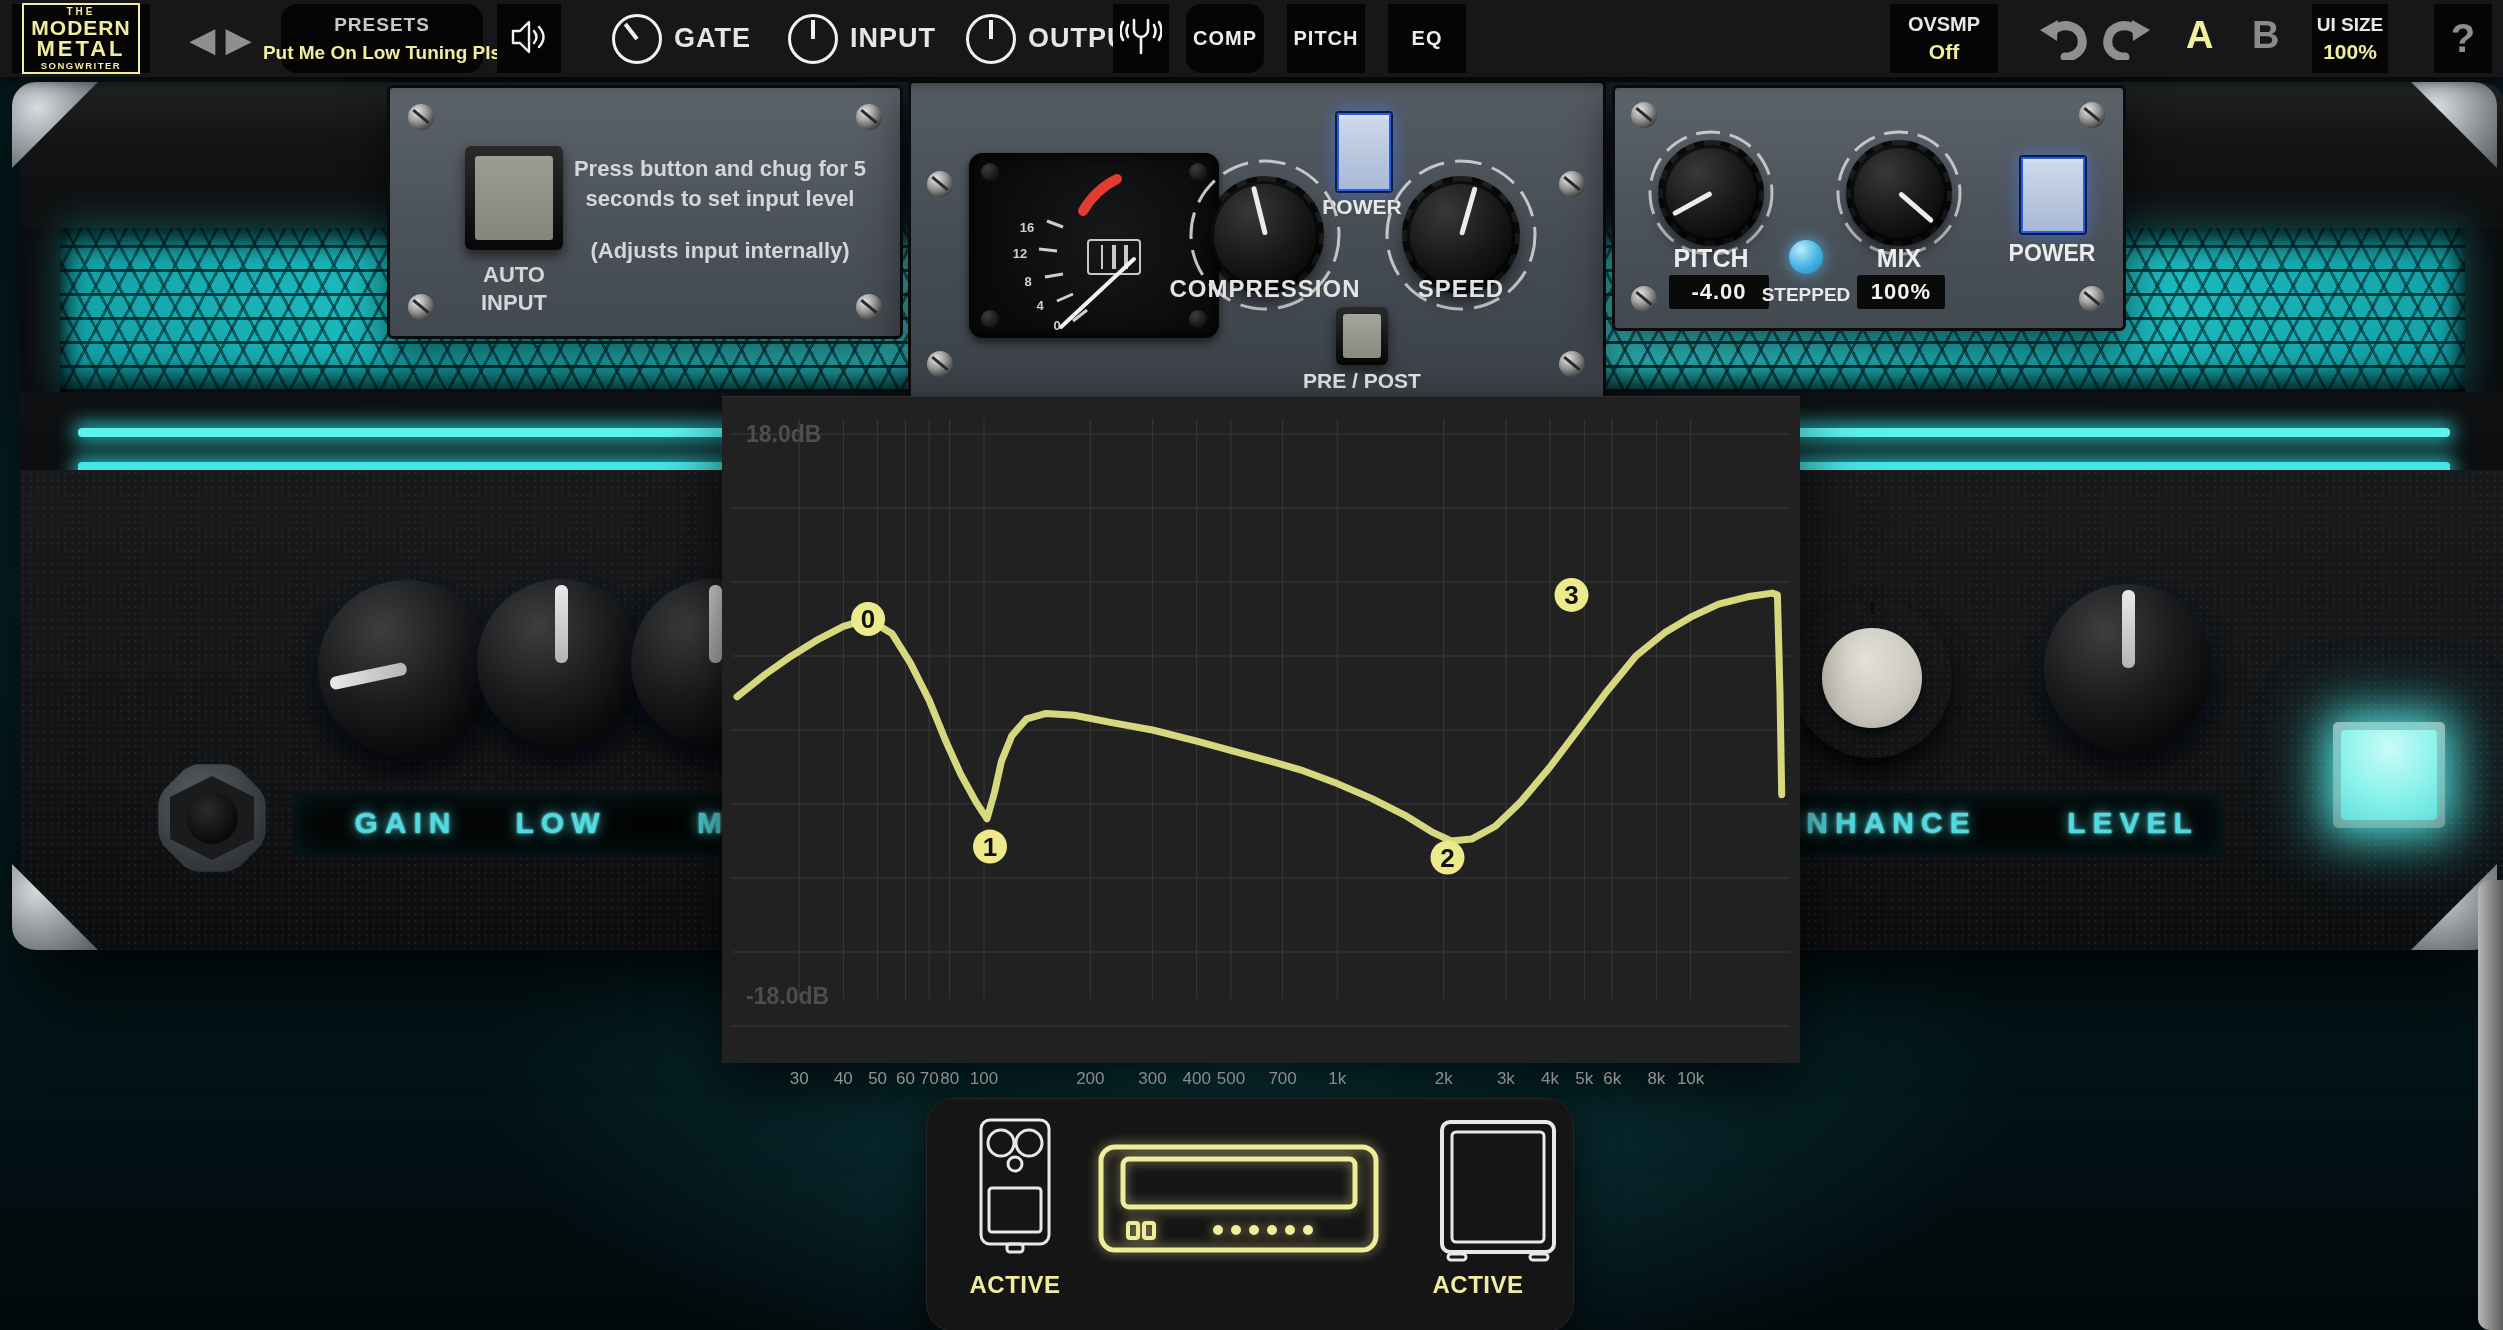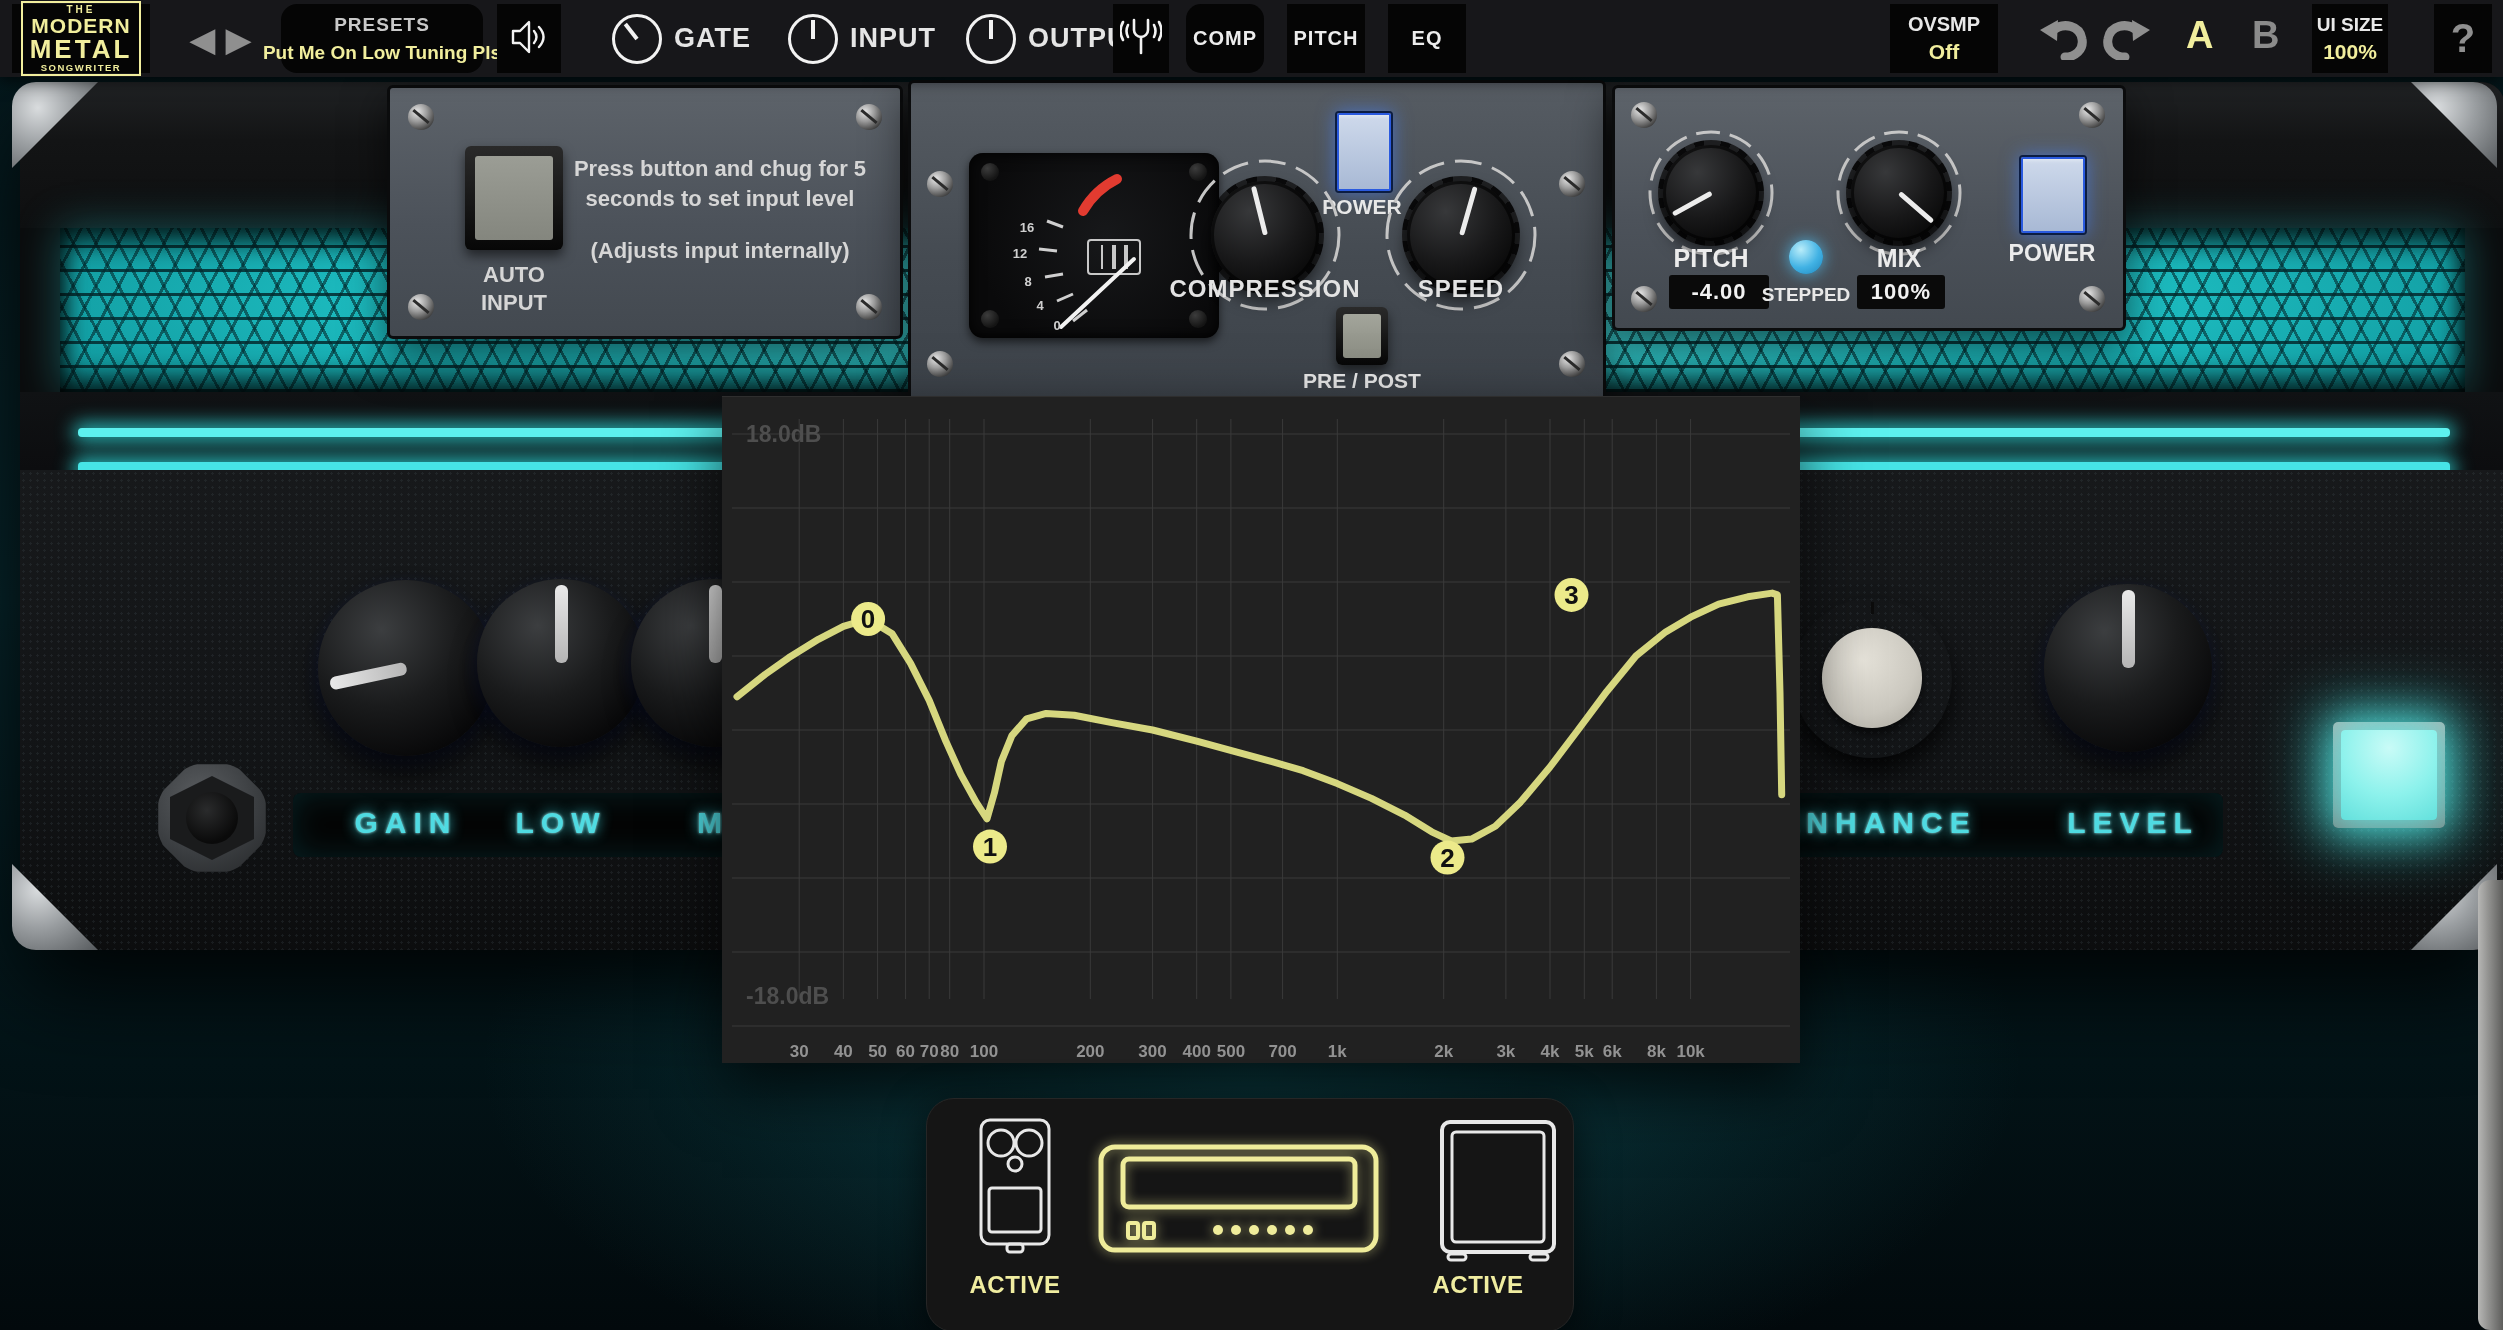--- a/index.html
+++ b/index.html
@@ -12,21 +12,21 @@
 
   
   .topbar{left:0;top:0;width:2503px;height:77px;background:#17171a;z-index:40;
           box-shadow:0 4px 14px rgba(0,0,0,.6);}
   .tb-box{position:absolute;top:4px;height:69px;background:#050505;display:flex;
           flex-direction:column;align-items:center;justify-content:center;}
   .logo-box{left:12px;width:138px;}
   .logo-frame{border:2px solid #f1ee9d;padding:2px 7px;text-align:center;color:#f1ee9d;line-height:1.02;}
   .logo-l1{font-size:10px;font-weight:700;letter-spacing:3px;}
   .logo-l2{font-size:21px;font-weight:900;letter-spacing:1px;}
-  .logo-l3{font-size:26px;font-weight:900;letter-spacing:3px;}
+  .logo-l3{font-size:22px;font-weight:900;letter-spacing:3px;}
   .logo-l4{font-size:9.5px;font-weight:700;letter-spacing:1.5px;}
   .nav-arrows{position:absolute;left:168px;top:0;height:77px;width:105px;display:flex;
               align-items:center;justify-content:center;gap:10px;}
   .nav-arrows span{font-size:34px;color:#8f8f8f;cursor:pointer;line-height:1;}
   .presets-box{left:281px;width:202px;gap:6px;border-radius:16px;}
   .presets-label{font-size:19px;color:#c9c9c9;letter-spacing:1px;font-weight:600;}
   .preset-name{font-size:19px;color:#f1ee9d;font-weight:600;white-space:nowrap;}
   .speaker-box{left:497px;width:64px;}
   .kbtn{position:absolute;top:0;height:77px;display:flex;align-items:center;gap:12px;}
   .kicon{width:44px;height:44px;border:3px solid #f2f2f2;border-radius:50%;position:relative;flex:none;}
@@ -142,21 +142,21 @@
            background:radial-gradient(circle at 35% 28%, #b9edfa, #41b2e4 55%, #1f86bd 100%);
            box-shadow:0 0 16px rgba(80,190,240,.85);cursor:pointer;}
   .val-box{position:absolute;background:#0a0a0a;border-radius:3px;color:#f2f2f2;font-size:22px;
            font-weight:600;display:flex;align-items:center;justify-content:center;letter-spacing:1px;}
 
   
   .eq-panel{position:absolute;left:722px;top:396px;width:1078px;height:666px;background:#212121;
             z-index:20;box-shadow:0 26px 60px rgba(0,0,0,.7);border-top:1px solid #2e2e2e;}
   .eq-panel svg{position:absolute;left:0;top:0;}
   .eq-db{position:absolute;font-size:23px;color:#4e4e4e;font-weight:600;}
-  .freq-labels span{position:absolute;top:645px;transform:translateX(-50%);font-size:17px;color:#929292;font-weight:bold;}
+  .freq-labels span{position:absolute;top:672px;transform:translateX(-50%);font-size:17px;color:#929292;}
   .grid{stroke:#3a3a3a;stroke-width:1;}
   .curve{fill:none;stroke:#d6d77f;stroke-width:7;stroke-linejoin:round;stroke-linecap:round;}
   .mk{fill:#ecea8a;cursor:pointer;}
   .mkt{fill:#111;font-size:26px;font-weight:800;text-anchor:middle;font-family:"Liberation Sans",sans-serif;
        pointer-events:none;}
 
   
   .bottom-bar{position:absolute;left:926px;top:1098px;width:646px;height:232px;background:#151515;
               border-radius:28px;z-index:30;border:1px solid #262626;box-shadow:0 10px 40px rgba(0,0,0,.7);}
   .bb-icon{position:absolute;cursor:pointer;}

